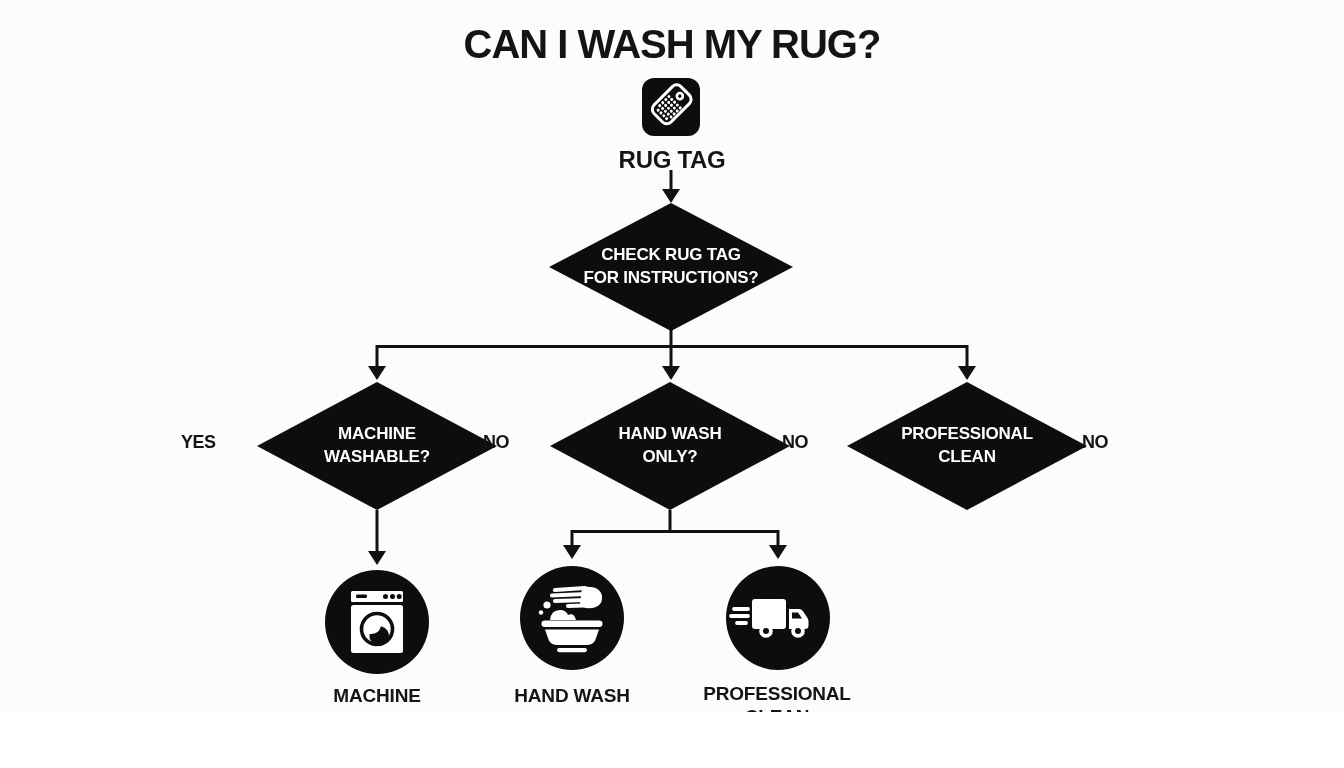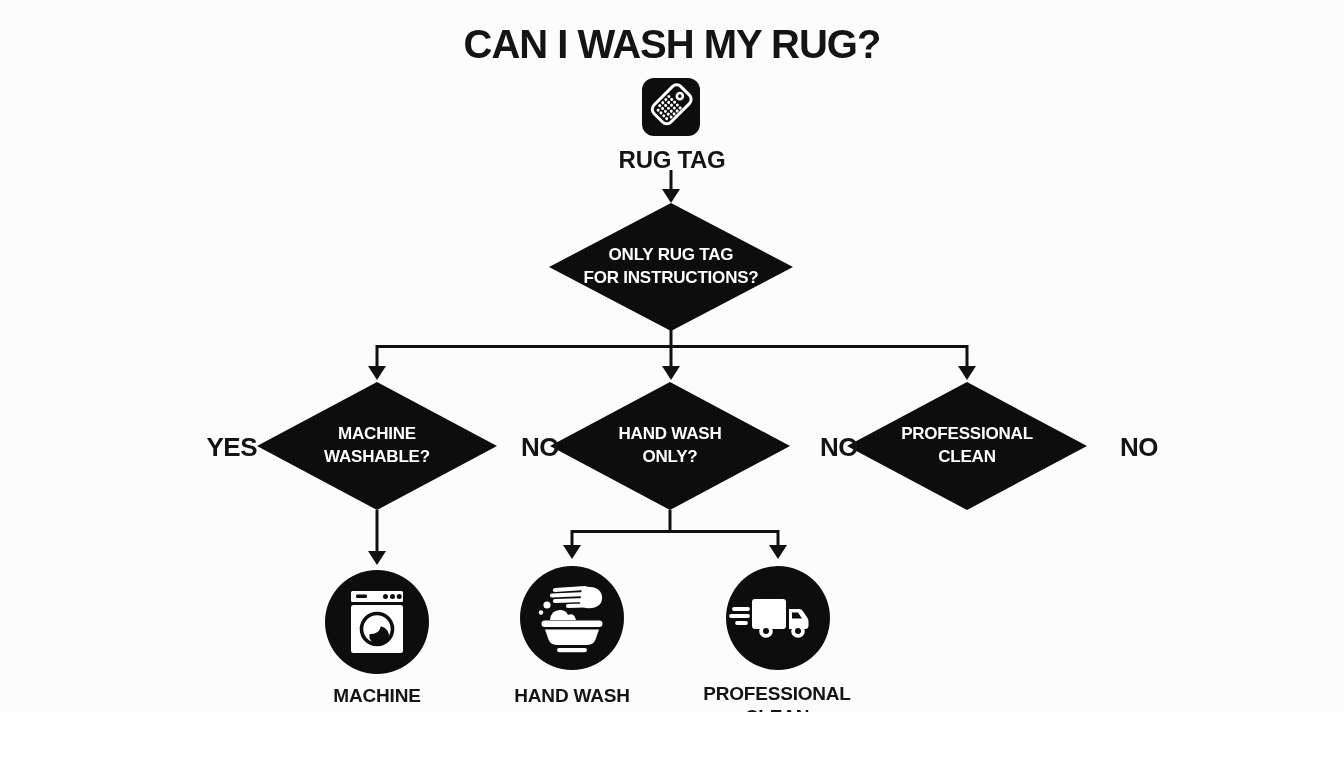--- a/index.html
+++ b/index.html
@@ -37,22 +37,22 @@
   }
   .diamond .dlabel{
     color:var(--shape-text);font-weight:700;font-size:17px;line-height:1.35;
     text-align:center;white-space:pre-line;letter-spacing:-0.2px;width:100%;
   }
   #decision-root{left:549px;top:203px;width:244px;height:128px;}
   #decision-1{left:257px;top:382px;width:240px;height:128px;}
   #decision-2{left:550px;top:382px;width:240px;height:128px;}
   #decision-3{left:847px;top:382px;width:240px;height:128px;}
   .branch-label{
-    position:absolute;width:76px;top:432px;text-align:right;
-    font-size:26px;font-weight:700;letter-spacing:-0.5px;
+    position:absolute;width:76px;top:432px;text-align:left;
+    font-size:18px;font-weight:700;letter-spacing:-0.5px;
   }
   #yes-1{left:181px;}
   #no-1{left:483px;}
   #no-2{left:782px;}
   #no-3{left:1082px;}
   .outcome-circle{
     position:absolute;width:104px;height:104px;border-radius:50%;
     background:var(--shape);display:flex;align-items:center;justify-content:center;
   }
   #outcome-circle-1{left:325px;top:570px;}
@@ -127,21 +127,21 @@
 
     <line class="conn" x1="377" y1="510" x2="377" y2="554" marker-end="url(#ah)"></line>
 
     <line class="conn" x1="670" y1="510" x2="670" y2="531.5"></line>
     <line class="conn" x1="572" y1="531.5" x2="778" y2="531.5"></line>
     <line class="conn" x1="572" y1="530" x2="572" y2="548" marker-end="url(#ah)"></line>
     <line class="conn" x1="778" y1="530" x2="778" y2="548" marker-end="url(#ah)"></line>
   </svg>
 
   <div class="diamond" id="decision-root">
-    <div class="dlabel">ONLY RUG TAG
+    <div class="dlabel">CHECK RUG TAG
 FOR INSTRUCTIONS?</div>
   </div>
 
   <div class="diamond" id="decision-1">
     <div class="dlabel">MACHINE
 WASHABLE?</div>
   </div>
   <div class="diamond" id="decision-2">
     <div class="dlabel">HAND WASH
 ONLY?</div>

